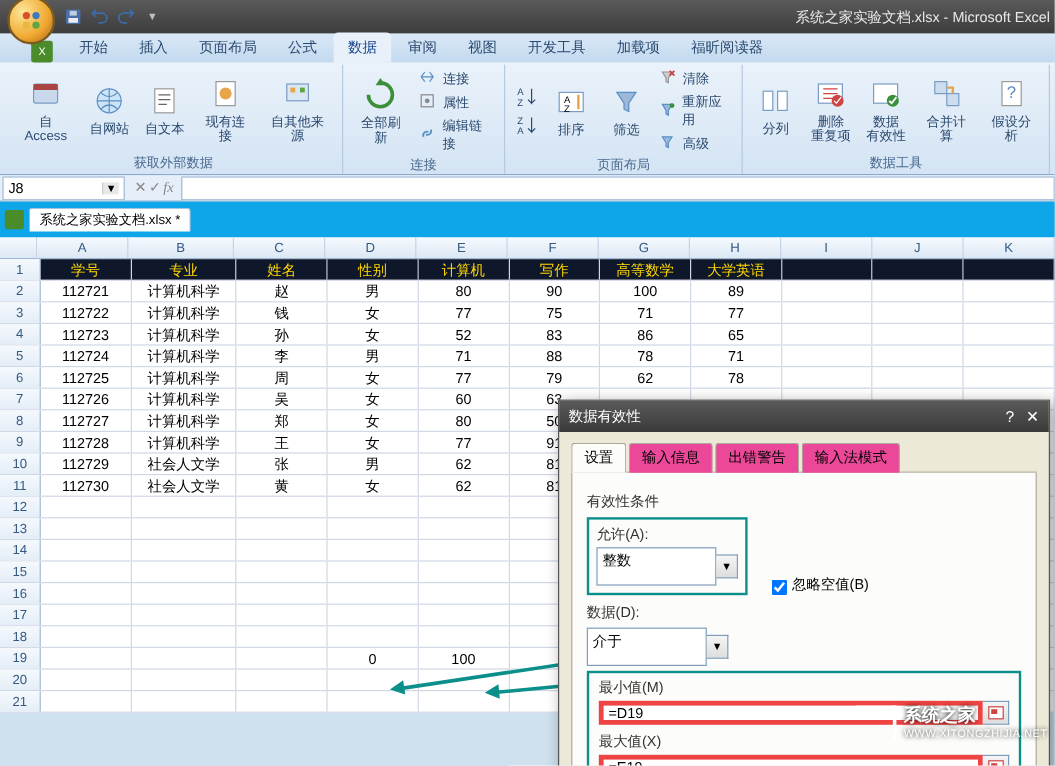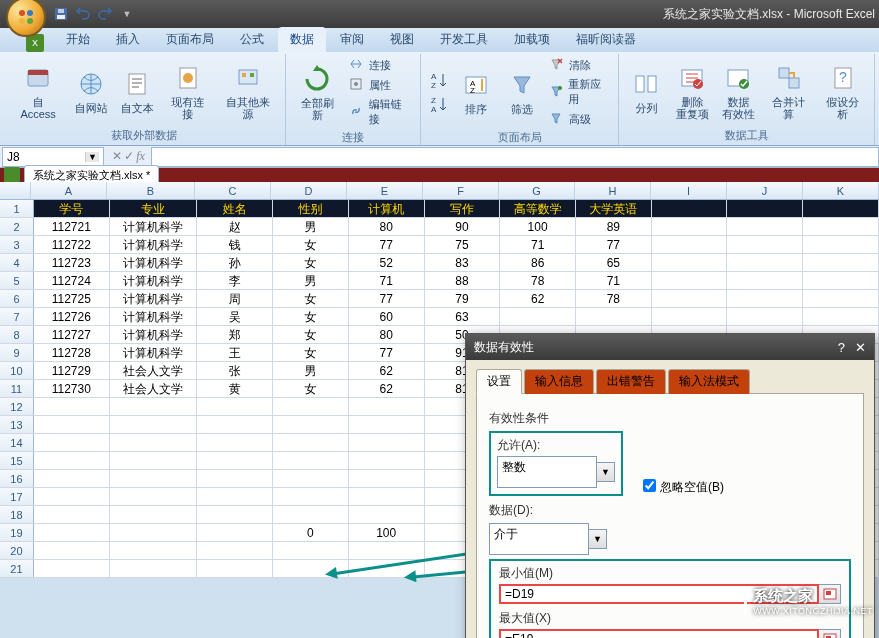--- a/index.html
+++ b/index.html
@@ -33,21 +33,21 @@
     
     
     .namebar { height: 22px; background:#e5eef9; border-bottom:1px solid #9db7d4; display:flex; align-items:center; }
     .namebox { width:102px; height:20px; background:#fff; border:1px solid #9db7d4; margin:0 2px; padding:0 4px; display:flex; align-items:center; justify-content:space-between; }
     .name-drop { width:14px; background:#e8e8e8; border-left:1px solid #ccc; text-align:center; font-size:9px; }
     .fx-btns { display:flex; gap:2px; padding:0 6px; color:#888; }
     .fx-lbl { font-style:italic; font-family:serif; }
     .formula-input { flex:1; height:20px; background:#fff; border:1px solid #9db7d4; }
     
     
-    .wb-tabbar { height: 14px; background:#7f1d1d; display:flex; align-items:center; padding:0 4px; gap:4px; }
+    .wb-tabbar { height: 30px; background:#0ea5e9; display:flex; align-items:center; padding:0 4px; gap:4px; }
     .wb-ic { width:16px; height:16px; background:#4a8b2a; border-radius:2px; }
     .wb-tab { background:#fff; border:1px solid #9db7d4; border-bottom:none; padding:2px 8px; border-radius:3px 3px 0 0; font-size:11px; }
     
     
     .grid-wrap { position:relative; background:#fff; }
     .col-headers { display:flex; background:linear-gradient(#f5f9fd,#dce8f5); border-bottom:1px solid #9db7d4; height:18px; }
     .corner { width:34px; background:linear-gradient(#f5f9fd,#dce8f5); border-right:1px solid #c3d4e7; border-bottom:1px solid #9db7d4; }
     .ch { border-right:1px solid #c3d4e7; text-align:center; font-size:11px; color:#355a82; line-height:18px; }
     .row { display:flex; height:18px; border-bottom:1px solid #d0d7e5; }
     .rh { width:34px; background:linear-gradient(#f5f9fd,#e4edf7); border-right:1px solid #9db7d4; text-align:center; font-size:11px; color:#355a82; line-height:18px; }
@@ -55,33 +55,33 @@
     .hdr-row .cell { background:#0f172a; color:#ffd700; font-weight:normal; }
     
     .cw-A{width:76px}.cw-B{width:88px}.cw-C{width:76px}.cw-D{width:76px}.cw-E{width:76px}.cw-F{width:76px}.cw-G{width:76px}.cw-H{width:76px}.cw-I{width:76px}.cw-J{width:76px}.cw-K{width:76px}
     
     
     .dialog { position:absolute; left:465px; top:333px; width:410px; background:#ece9d8; border:1px solid #555; box-shadow:3px 3px 12px rgba(0,0,0,.4); }
     .dlg-title { height:26px; background:linear-gradient(#5a5a5a,#3a3a3a); color:#fff; display:flex; align-items:center; padding:0 8px; font-size:12px; justify-content:space-between; }
     .dlg-ctrls { display:flex; gap:10px; font-size:13px; }
     .dlg-body { padding:8px 10px 10px; }
     .tabstrip { display:flex; border-bottom:1px solid #aca899; }
-    .dtab { padding:3px 10px; font-size:12px; border:1px solid #aca899; border-bottom:none; background:#c2410c; margin-right:2px; border-radius:3px 3px 0 0; position:relative; top:1px; }
+    .dtab { padding:3px 10px; font-size:12px; border:1px solid #aca899; border-bottom:none; background:#ec4899; margin-right:2px; border-radius:3px 3px 0 0; position:relative; top:1px; }
     .dtab.active { background:#fcfcfa; border-bottom:1px solid #fcfcfa; }
     .panel { background:#fcfcfa; border:1px solid #aca899; border-top:none; padding:10px 12px 14px; }
     .fs-lbl { font-size:12px; color:#333; margin:6px 0 4px; }
     .allow-box { border:2px solid #0b8f8a; padding:4px 6px 6px; display:inline-block; }
     .combo { display:flex; align-items:center; }
     .combo-in { width:100px; height:32px; background:#fff; border:1px solid #7f9db9; padding:0 4px; font-size:12px; line-height:20px; }
     .combo-btn { width:18px; height:20px; background:linear-gradient(#f5f5f5,#ddd); border:1px solid #7f9db9; border-left:none; text-align:center; font-size:9px; line-height:18px; }
-    .chk { display:inline-flex; align-items:flex-start; gap:4px; font-size:12px; margin-left:20px; }
+    .chk { display:inline-flex; align-items:flex-end; gap:4px; font-size:12px; margin-left:20px; }
     .chk input { width:13px; height:13px; }
     .minmax-box { border:2px solid #0b8f8a; padding:4px 8px 8px; margin-top:4px; }
     .ref-input { display:flex; margin-top:2px; }
-    .ref-in { flex:1; height:20px; background:#fff; border:2px solid #ef4444; padding:0 4px; font-size:12px; }
+    .ref-in { flex:1; height:20px; background:#fff; border:4px solid #ef4444; padding:0 4px; font-size:12px; }
     .ref-btn { width:22px; height:20px; background:linear-gradient(#f5f5f5,#ddd); border:1px solid #7f9db9; border-left:none; display:flex; align-items:center; justify-content:center; }
     
     
     .arrow { position:absolute; height:3px; background:#0b8f8a; transform-origin:left center; }
     .arrow:after { content:""; position:absolute; left:-10px; top:-5px; border:6px solid transparent; border-right:12px solid #0b8f8a; }
     
     
     .wm { position:absolute; right:6px; bottom:22px; color:#fff; font-size:15px; font-weight:bold; text-shadow:0 0 4px #000; display:flex; align-items:center; gap:6px; }
     .wm-logo { width:34px; height:28px; border:3px solid #fff; border-left:none; border-bottom:none; position:relative; }
   </style>

